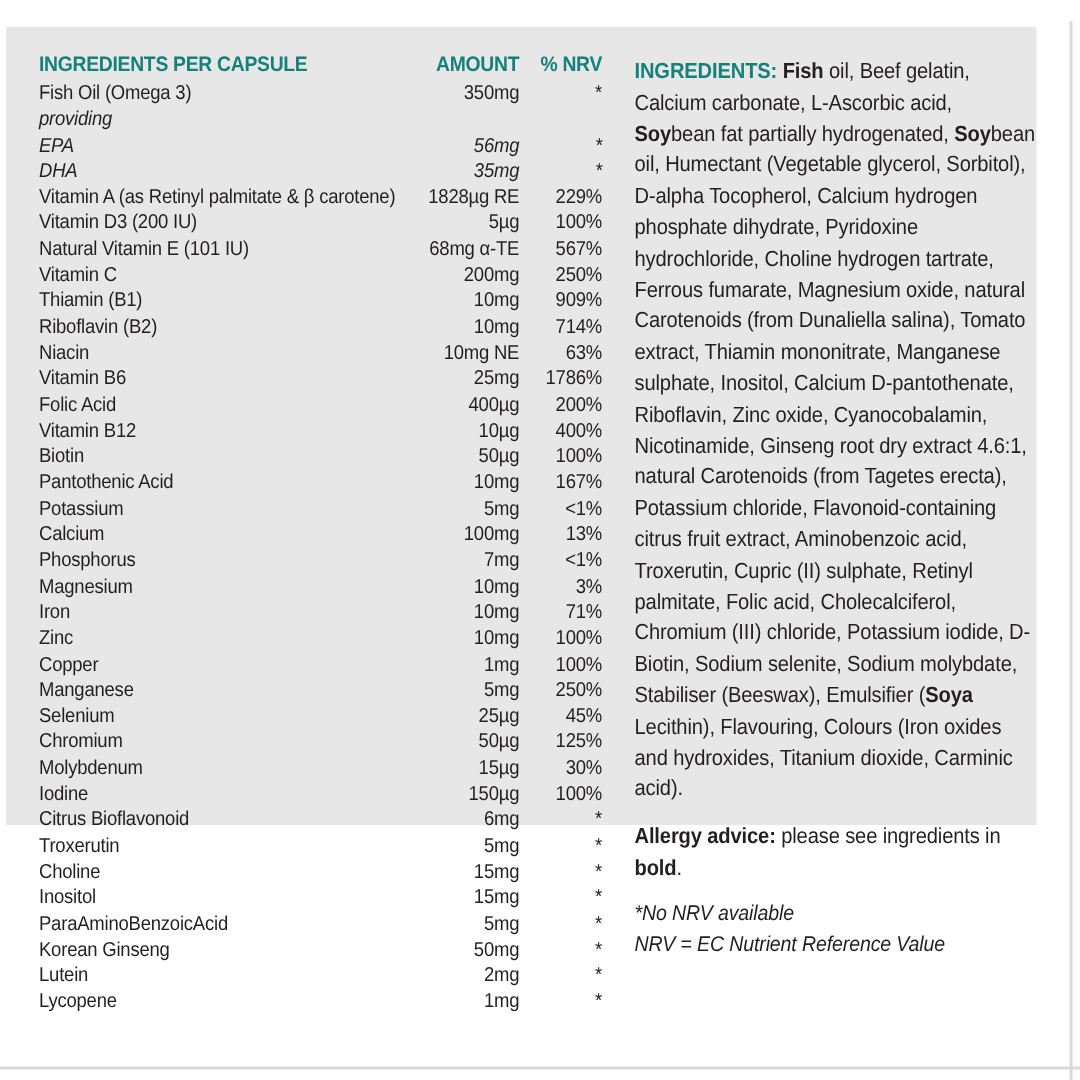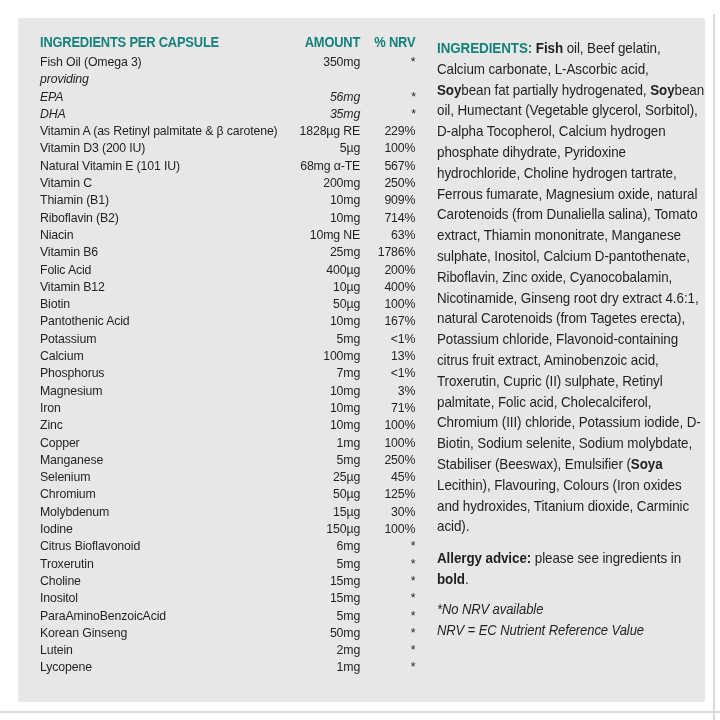--- a/index.html
+++ b/index.html
@@ -6,22 +6,22 @@
   body {
     width: 720px; height: 720px;
     background: #ffffff;
     font-family: "Liberation Sans", sans-serif;
     color: var(--text, #231f20);
     overflow: hidden;
     position: relative;
   }
   .panel {
     position: absolute;
-    left: 18px; top: 18px;
-    width: 687px; height: 684px;
+    left: 4px; top: 18px;
+    width: 687px; height: 532px;
     background: var(--panel, #e7e7e8);
   }
   
   .table {
     position: absolute;
     left: 22px; top: 14px;
     width: 408px;                 
     transform: scaleX(0.92);
     transform-origin: 0 0;
   }

